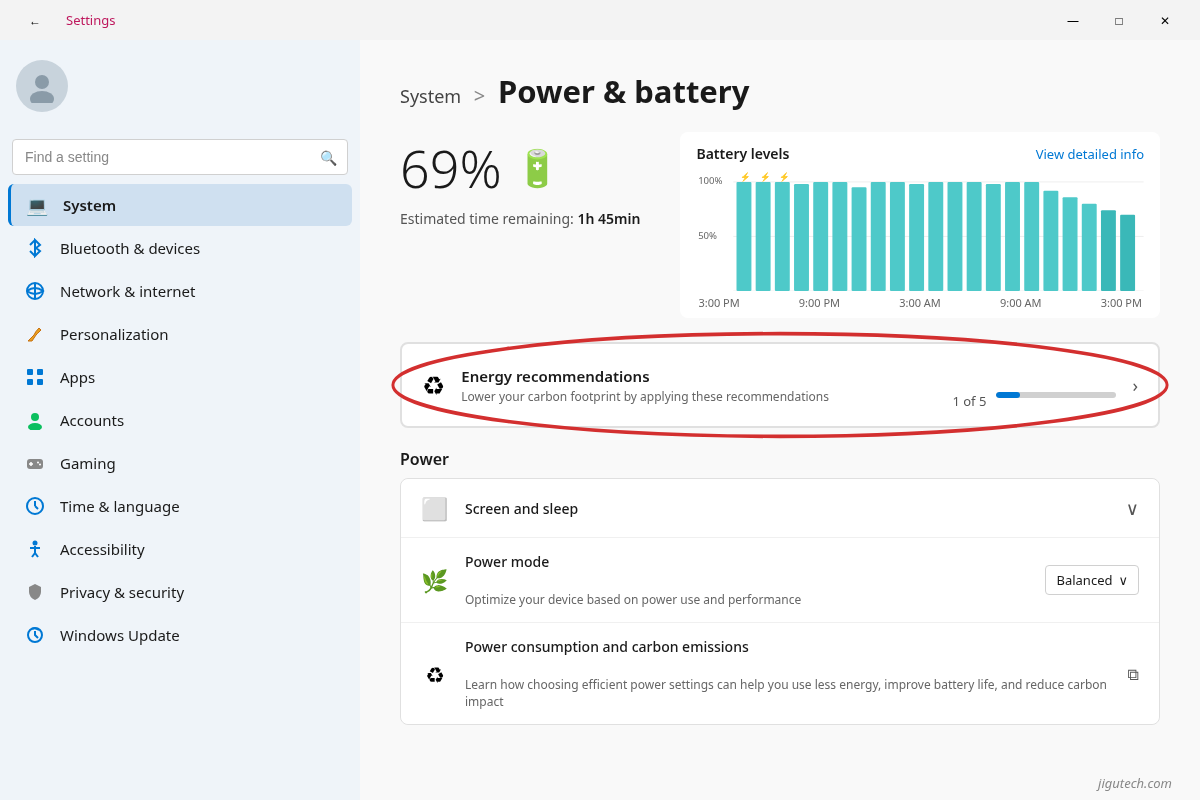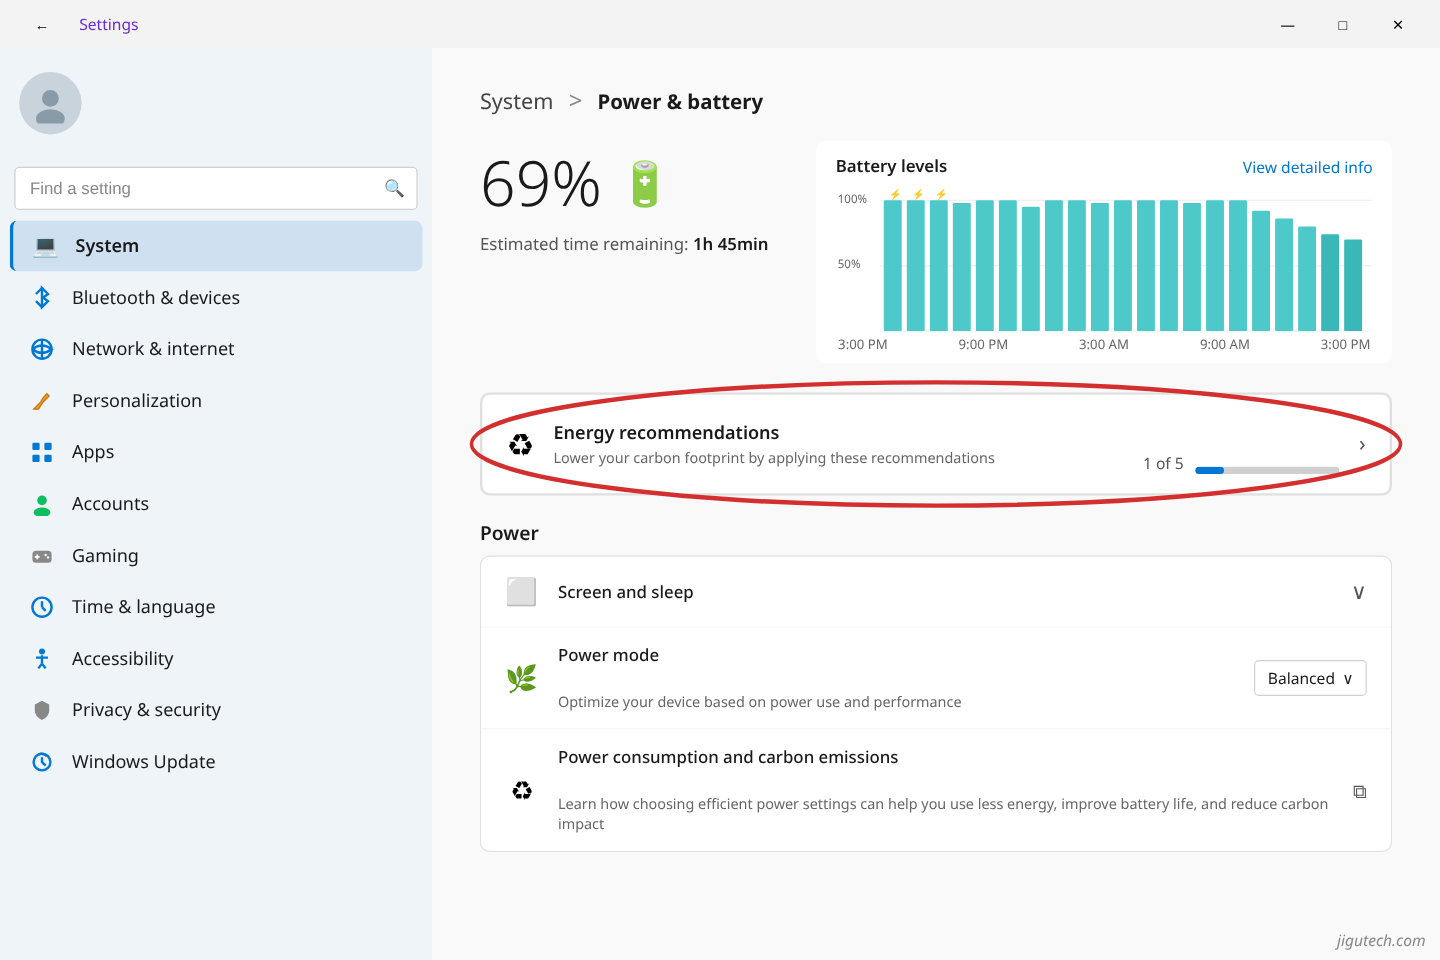--- a/index.html
+++ b/index.html
@@ -23,21 +23,21 @@
       justify-content: space-between;
       flex-shrink: 0;
     }
     .titlebar-left {
       display: flex;
       align-items: center;
       gap: 8px;
     }
     .titlebar-title {
       font-size: 13px;
-      color: #6d28d9;
+      color: #be185d;
     }
     .titlebar-controls {
       display: flex;
       gap: 0;
     }
     .titlebar-btn {
       width: 46px;
       height: 32px;
       display: flex;
       align-items: center;
@@ -142,21 +142,21 @@
     }
 
     .breadcrumb {
       font-size: 18px;
       color: #444;
       margin-bottom: 20px;
     }
     .breadcrumb .current {
       font-weight: 700;
       color: #1a1a1a;
-      font-size: 17px;
+      font-size: 31px;
     }
     .breadcrumb .separator {
       margin: 0 8px;
       color: #888;
       font-size: 20px;
     }
 
     
     .battery-section {
       display: flex;
@@ -239,21 +239,21 @@
     .energy-icon {
       font-size: 26px;
       margin-right: 16px;
       flex-shrink: 0;
     }
     .energy-text { flex: 1; }
     .energy-title { font-size: 15px; font-weight: 600; color: #1a1a1a; }
     .energy-desc { font-size: 12px; color: #666; margin-top: 2px; }
     .energy-progress {
       display: flex;
-      align-items: flex-end;
+      align-items: flex-start;
       gap: 10px;
       margin-right: 16px;
       margin-top: 32px;
     }
     .progress-label { font-size: 13px; color: #555; white-space: nowrap; }
     .progress-bar-wrap {
       width: 120px;
       height: 6px;
       background: #d0d0d0;
       border-radius: 3px;
@@ -322,21 +322,21 @@
       border-radius: 8px;
       border: 1px solid #e0e0e0;
       margin-bottom: 8px;
       overflow: hidden;
     }
 
     
     .watermark {
       position: fixed;
       bottom: 8px;
-      right: 12px;
+      right: 28px;
       font-size: 13px;
       color: #888;
       font-style: italic;
     }
   </style>
 </head>
 <body>
 
 <div class="titlebar">
   <div class="titlebar-left">

